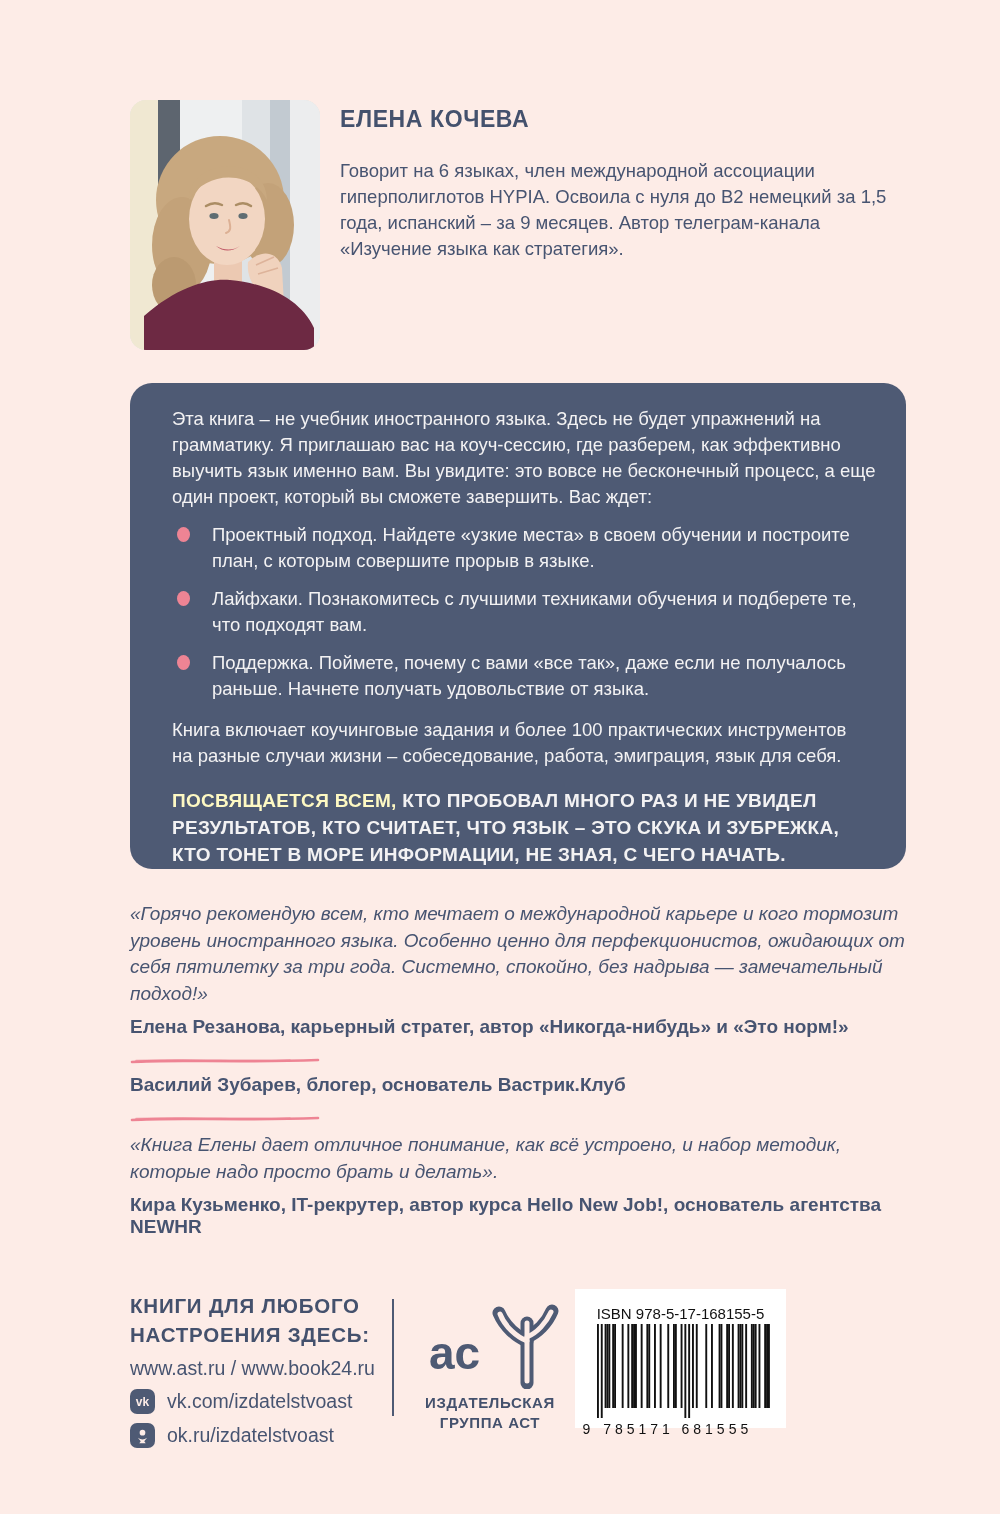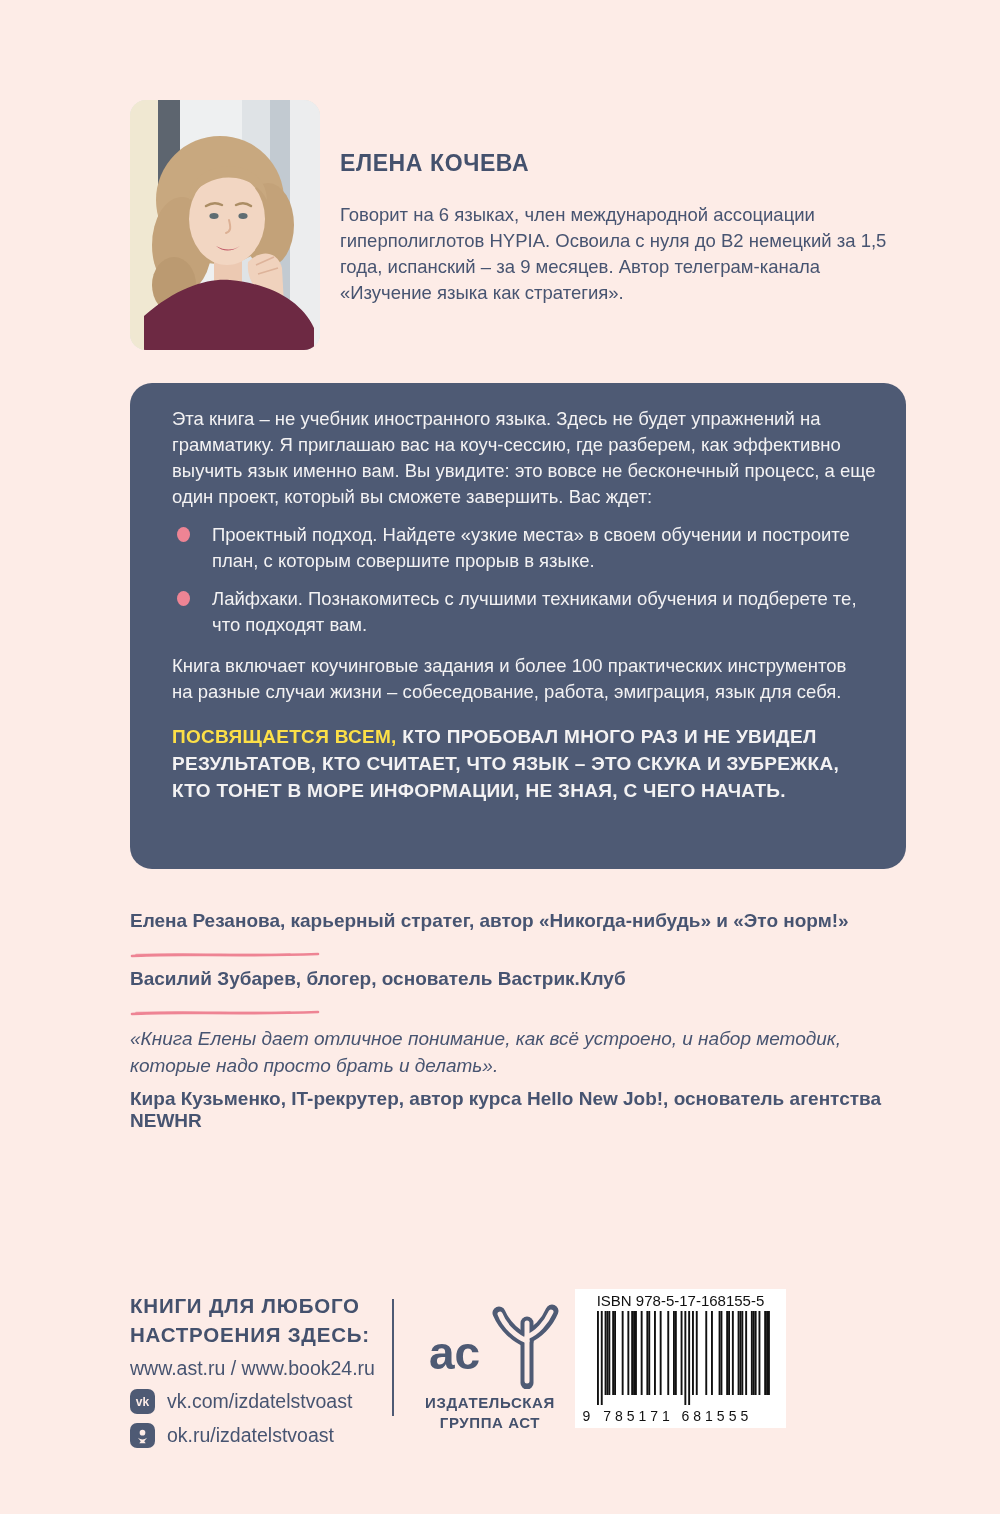--- a/index.html
+++ b/index.html
@@ -6,58 +6,58 @@
   .page{
     position:relative; width:1000px; height:1514px;
     background:#fdece7; overflow:hidden;
     font-family:"Liberation Sans", sans-serif; color:#475471;
   }
   
   .photo{
     position:absolute; left:130px; top:100px; width:190px; height:250px;
     border-radius:16px; overflow:hidden; background:#e7e4df;
   }
-  .author-block{ position:absolute; left:340px; top:106px; width:572px;margin-top:44px; }
+  .author-block{ position:absolute; left:340px; top:106px; width:572px; }
   .author-name{ font-size:23px; font-weight:bold; letter-spacing:.6px; color:#44516d; }
   .author-bio{ margin-top:21px; font-size:18.5px; line-height:26px; }
   .author-bio.second{ margin-top:25px; }
   
   .panel{
     position:absolute; left:130px; top:383px; width:776px; height:486px;
     background:#4e5a74; border-radius:22px; box-sizing:border-box;
     padding:23px 38px 0 42px; color:#f3f2f3;
   }
   .panel-intro{ font-size:18.5px; line-height:26px; width:706px; }
   .bullet-row{ display:flex; margin-top:12px; width:700px; }
   .bullet-dot{ width:13px; height:15px; border-radius:50%; background:#ee8494; margin:5px 22px 0 5px; flex:none; }
   .bullet-text{ font-size:18.5px; line-height:26px; }
   .panel-outro{ margin-top:15px; font-size:18.5px; line-height:26px; width:700px; }
   .dedication{ margin-top:18px; font-size:19px; font-weight:bold; line-height:27px; letter-spacing:.3px; width:706px; }
-  .dedication .hl{ color:#fde047; }
+  .dedication .hl{ color:#fef9c3; }
   
   .testimonials{ position:absolute; left:130px; top:901px; width:776px; }
   .quote{ font-style:italic; font-size:19px; line-height:26.5px; }
   .t-author{ margin-top:9px; font-weight:bold; font-size:19px; }
   .t-divider{ margin:13px 0 14px 0; height:9px; }
   
   .promo{ position:absolute; left:130px; top:1291px; width:260px; }
   .promo-heading{ font-size:20.5px; font-weight:bold; line-height:29px; letter-spacing:.8px; color:#44516d; }
   .promo-urls{ margin-top:8px; font-size:19.5px; }
   .social-row{ margin-top:9px; display:flex; align-items:center; font-size:19.5px; }
   .social-icon{
     width:25px; height:25px; border-radius:7px; background:#4e5a74; color:#fdece7;
     display:flex; align-items:center; justify-content:center; margin-right:12px; flex:none;
   }
   .v-divider{ position:absolute; left:392px; top:1299px; width:2px; height:117px; background:#4e5a74; }
   .ast{ position:absolute; left:412px; top:1293px; width:156px; text-align:center; }
   .ast-lines{ font-weight:bold; font-size:15px; letter-spacing:.6px; line-height:20px; color:#44516d; }
   
   .barcode-box{
     position:absolute; left:575px; top:1289px; width:211px; height:139px;
-    background:#ffffff; box-sizing:border-box; padding-top:3px; text-align:center; color:#111;
+    background:#ffffff; box-sizing:border-box; padding-top:16px; text-align:center; color:#111;
   }
   .isbn{ font-size:15px; line-height:17px; }
   .bars-wrap{ margin:2px auto 0 auto; width:196px; }
   .ean-digits{ display:flex; width:196px; margin:-1px auto 0 auto; font-size:14px; }
   .ean-digits .d0{ width:13px; text-align:left; }
   .ean-digits .g1{ width:86px; text-align:center; letter-spacing:4px; }
   .ean-digits .g2{ width:90px; text-align:left; letter-spacing:4px; }
 </style>
 </head>
 <body>
@@ -111,32 +111,37 @@
     <div class="panel-intro">Эта книга – не учебник иностранного языка. Здесь не будет упражнений на грамматику. Я приглашаю вас на коуч-сессию, где разберем, как эффективно выучить язык именно вам. Вы увидите: это вовсе не бесконечный процесс, а еще один проект, который вы сможете завершить. Вас ждет:</div>
 
     <div class="bullet-row">
       <span class="bullet-dot"></span>
       <span class="bullet-text">Проектный подход. Найдете «узкие места» в своем обучении и построите план, с которым совершите прорыв в языке.</span>
     </div>
     <div class="bullet-row">
       <span class="bullet-dot"></span>
       <span class="bullet-text">Лайфхаки. Познакомитесь с лучшими техниками обучения и подберете те, что подходят вам.</span>
     </div>
+    <div class="bullet-row">
+      <span class="bullet-dot"></span>
+      <span class="bullet-text">Поддержка. Поймете, почему с вами «все так», даже если не получалось раньше. Начнете получать удовольствие от языка.</span>
+    </div>
 
     <div class="panel-outro">Книга включает коучинговые задания и более 100 практических инструментов на разные случаи жизни – собеседование, работа, эмиграция, язык для себя.</div>
 
     <div class="dedication">
       <span class="hl">ПОСВЯЩАЕТСЯ ВСЕМ,</span>
       <span>КТО ПРОБОВАЛ МНОГО РАЗ И НЕ УВИДЕЛ РЕЗУЛЬТАТОВ, КТО СЧИТАЕТ, ЧТО ЯЗЫК – ЭТО СКУКА И ЗУБРЕЖКА, КТО ТОНЕТ В МОРЕ ИНФОРМАЦИИ, НЕ ЗНАЯ, С ЧЕГО НАЧАТЬ.</span>
     </div>
   </div>
 
   <div class="testimonials">
 
     <div>
+      <div class="quote">«Горячо рекомендую всем, кто мечтает о международной карьере и кого тормозит уровень иностранного языка. Особенно ценно для перфекционистов, ожидающих от себя пятилетку за три года. Системно, спокойно, без надрыва — замечательный подход!»</div>
       <div class="t-author">Елена Резанова, карьерный стратег, автор «Никогда-нибудь» и «Это норм!»</div>
     </div>
     <div class="t-divider">
       <svg width="192" height="9" viewBox="0 0 192 9">
         <path d="M2 6 C 45 3, 100 7, 188 4" stroke="#ee8494" stroke-width="2.6" fill="none" stroke-linecap="round"></path>
         <path d="M6 4.5 C 60 2.5, 120 6, 160 4" stroke="#ee8494" stroke-width="1.4" fill="none" opacity=".7" stroke-linecap="round"></path>
       </svg>
     </div>
 
     <div>

